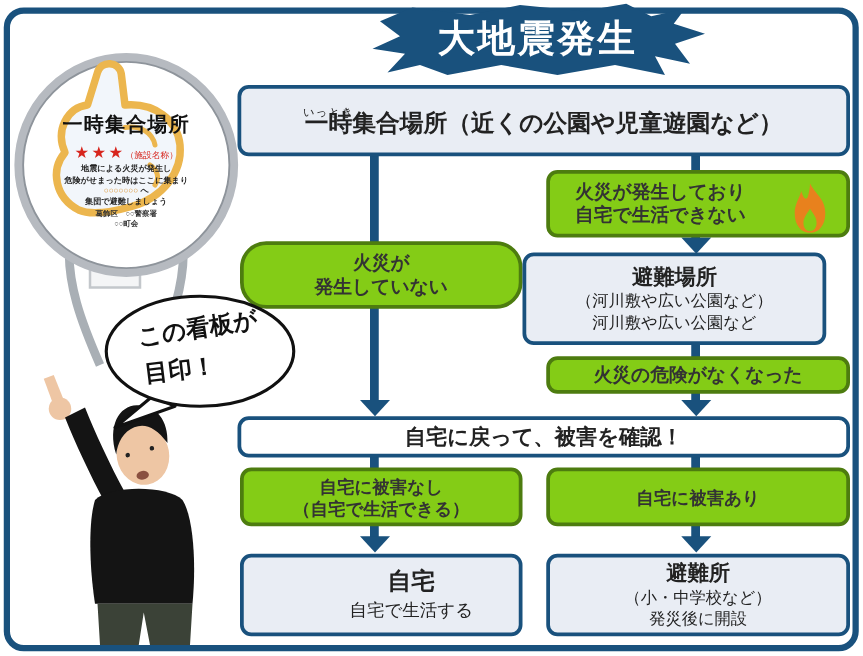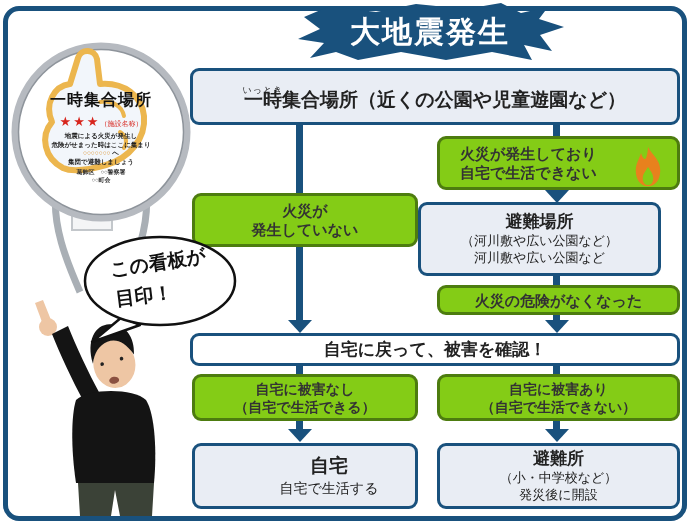--- a/index.html
+++ b/index.html
@@ -86,21 +86,21 @@
     </svg>
     <div class="banner-text">大地震発生</div>
   </div>
 
   <div class="box blue" style="left:190px;top:68px;width:490px;height:57px;">
     <div class="t-big" style="margin-top:7px;">
       <span class="ruby-wrap"><span class="rt">いっとき</span><span>一時</span></span><span>集合場所（近くの公園や児童遊園など）</span>
     </div>
   </div>
 
-  <div class="box orange" style="left:192px;top:193px;width:226px;height:54px;">
+  <div class="box orange" style="left:192px;top:193px;width:226px;height:54px;border-radius:21px;">
     <div class="t-body">火災が</div>
     <div class="t-body">発生していない</div>
   </div>
 
   <div class="box orange" style="left:437px;top:136px;width:243px;height:54px;align-items:flex-start;padding-left:20px;">
     <div class="t-body">火災が発生しており</div>
     <div class="t-body">自宅で生活できない</div>
     <svg class="fire-ic" viewBox="0 0 40 48">
       <path fill="#e8811d" fill-rule="evenodd" d="M20,1 C25,11 34,15 34,28 C34,39 28,46 20,46 C12,46 6,39 6,28 C6,20 10,15 12,8 C14,14 16,17 18,13 C19,10 20,5 20,1 Z M20,24 C24,30 26,32.5 26,37 C26,42 23,44.5 20,44.5 C17,44.5 14,42 14,37 C14,32.5 16.5,29.5 20,24 Z"></path>
     </svg>
@@ -120,21 +120,20 @@
     <div class="t-body">火災の危険がなくなった</div>
   </div>
 
   <div class="box orange" style="left:192px;top:374px;width:226px;height:47px;">
     <div class="t-sub2">自宅に被害なし</div>
     <div class="t-sub2">（自宅で生活できる）</div>
   </div>
 
   <div class="box orange" style="left:437px;top:374px;width:243px;height:47px;">
     <div class="t-sub2">自宅に被害あり</div>
-    <div class="t-sub2">（自宅で生活できない）</div>
   </div>
 
   <div class="box blue" style="left:192px;top:443px;width:226px;height:66px;padding-left:48px;">
     <div class="t-big">自宅</div>
     <div class="t-sub" style="font-size:14px;margin-top:3px;">自宅で生活する</div>
   </div>
 
   <div class="box blue" style="left:437px;top:443px;width:243px;height:66px;">
     <div class="t-med">避難所</div>
     <div class="t-sub">（小・中学校など）</div>

